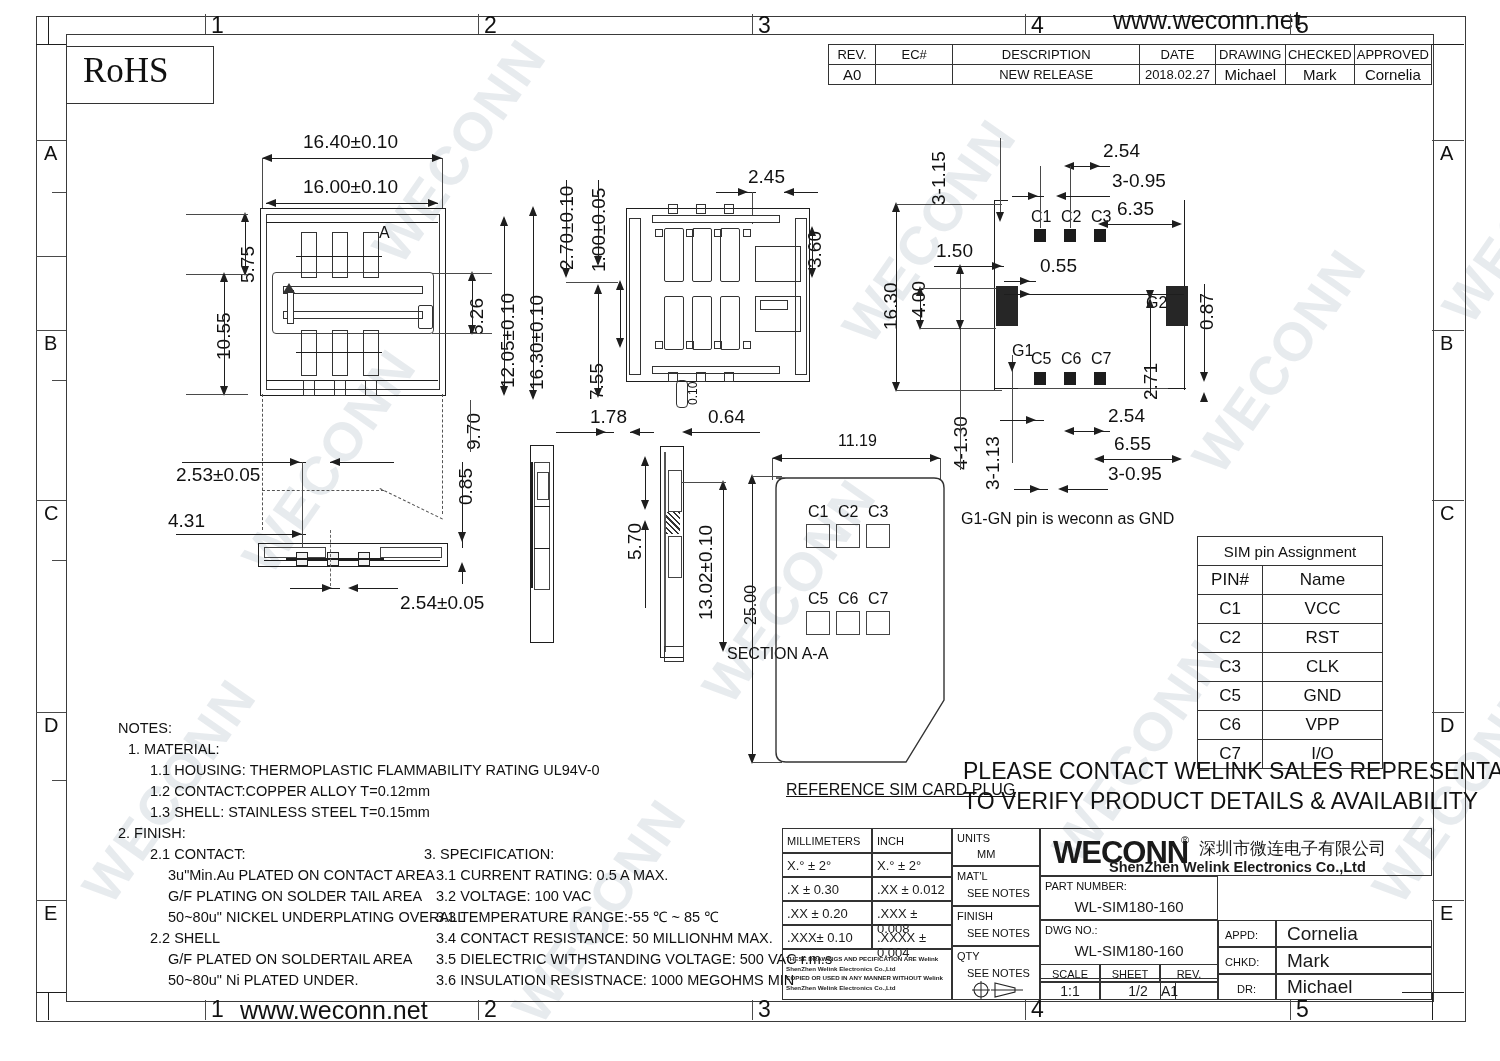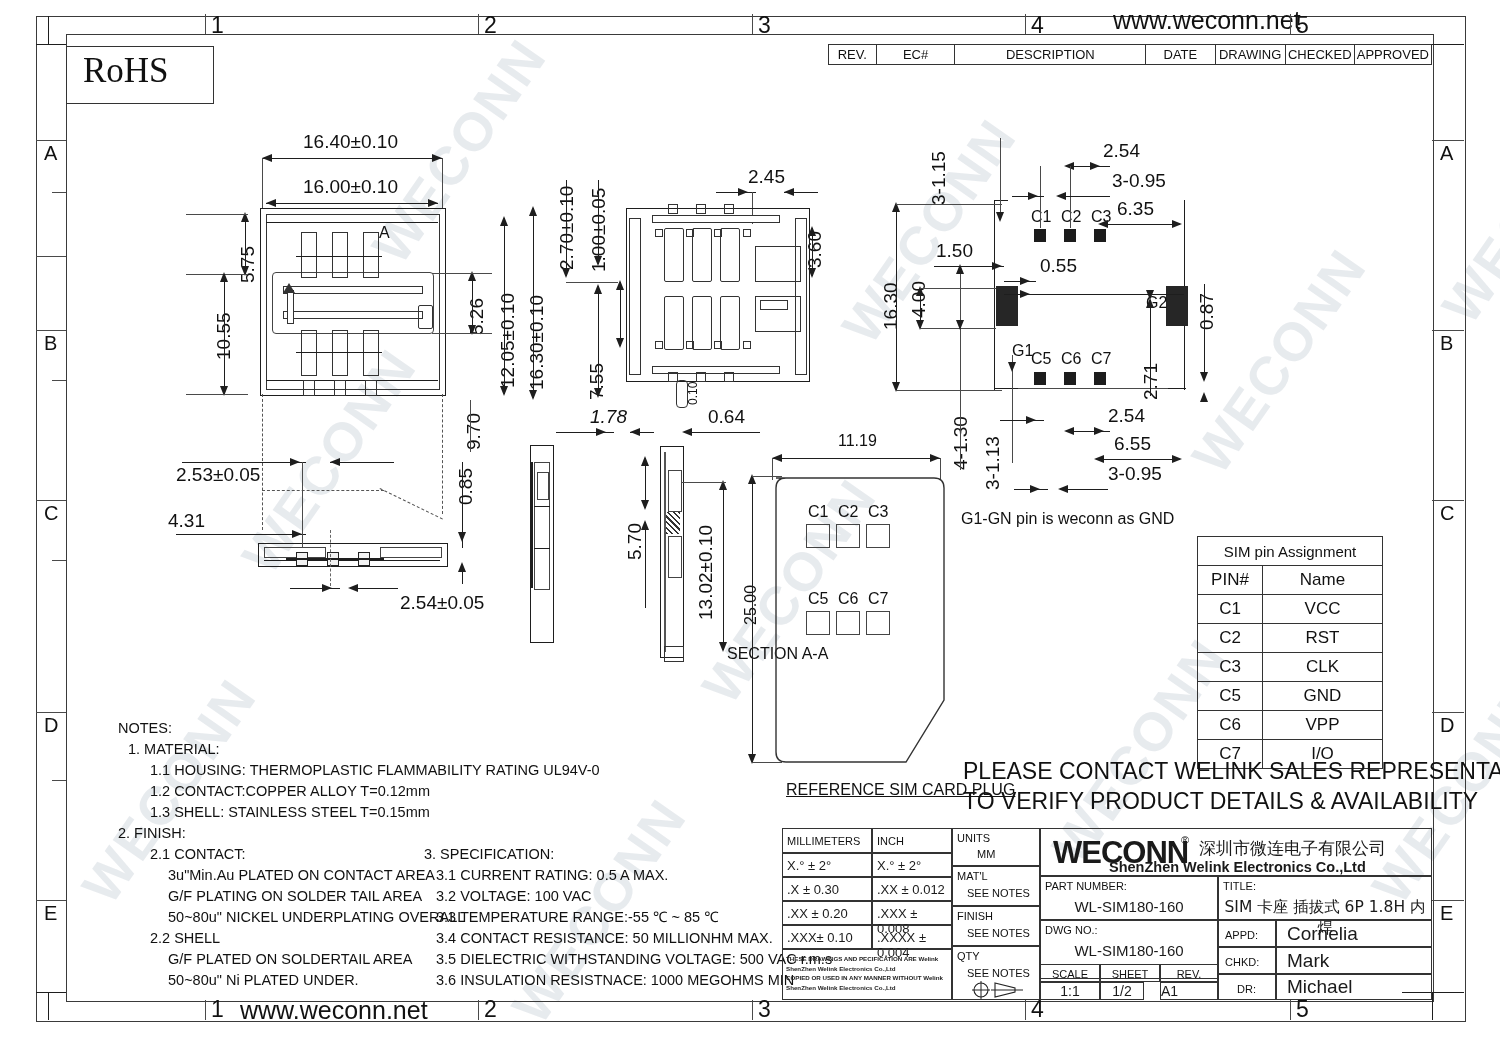--- a/index.html
+++ b/index.html
@@ -156,20 +156,29 @@
   <tbody>
       <tr>
     <td style="width:46px">REV.</td>
     <td style="width:86px">EC#</td>
     <td style="width:210px">DESCRIPTION</td>
     <td style="width:72px">DATE</td>
     <td style="width:66px">DRAWING</td>
     <td style="width:64px">CHECKED</td>
     <td style="width:60px">APPROVED</td>
   </tr>
+  <tr class="r2">
+    <td>A0</td>
+    <td></td>
+    <td style="font-size:13px">NEW RELEASE</td>
+    <td style="font-size:13px">2018.02.27</td>
+    <td>Michael</td>
+    <td>Mark</td>
+    <td>Cornelia</td>
+  </tr>
 </tbody>
   </table>
 
 <div>
 
   <div class="dim" style="left:303px;top:131px;">16.40±0.10</div>
   <div class="abs ln lnh" style="left:262px;top:158px;width:180px;"></div>
   <div class="ar ar-l" style="left:262px;top:154px;"></div>
   <div class="ar ar-r" style="left:432px;top:154px;"></div>
   <div class="abs ln lnv thin" style="left:262px;top:158px;height:50px;"></div>
@@ -346,21 +355,21 @@
   <div class="abs" style="left:696px;top:204px;width:8px;height:8px;border:1.1px solid #333;"></div>
   <div class="abs" style="left:724px;top:204px;width:8px;height:8px;border:1.1px solid #333;"></div>
   <div class="abs" style="left:668px;top:372px;width:8px;height:8px;border:1.1px solid #333;"></div>
   <div class="abs" style="left:696px;top:372px;width:8px;height:8px;border:1.1px solid #333;"></div>
   <div class="abs" style="left:724px;top:372px;width:8px;height:8px;border:1.1px solid #333;"></div>
 
   <div class="abs" style="left:676px;top:380px;width:10px;height:26px;border:1.1px solid #333;border-radius:4px;">
     <div class="dim xs rot90" style="left:9px;top:24px;">0.10</div>
   </div>
 
-  <div class="dim" style="left:590px;top:406px;font-style:italic;">1.78</div>
+  <div class="dim" style="left:590px;top:406px;">1.78</div>
   <div class="abs ln lnh" style="left:556px;top:432px;width:58px;"></div>
   <div class="ar ar-r" style="left:596px;top:428px;"></div>
   <div class="abs ln lnh" style="left:630px;top:432px;width:24px;"></div>
   <div class="ar ar-l" style="left:630px;top:428px;"></div>
 
   <div class="dim" style="left:708px;top:406px;">0.64</div>
   <div class="abs ln lnh" style="left:690px;top:432px;width:70px;"></div>
   <div class="ar ar-l" style="left:682px;top:428px;"></div>
 </div>
 
@@ -690,43 +699,39 @@
     <div style="position:absolute;left:140px;top:5px;font-size:11px;">®</div>
     <div class="cn" style="position:absolute;left:158px;top:8px;font-size:17px;">深圳市微连电子有限公司</div>
     <div style="position:absolute;left:68px;top:30px;font-size:14.5px;font-weight:700;">ShenZhen Welink Electronics Co.,Ltd</div>
   </div>
 
   <div class="cell" style="left:258px;top:48px;width:178px;height:44px;">
     <div class="t" style="padding:3px 4px;">PART NUMBER:</div>
     <div style="font-size:15px;text-align:center;padding-top:3px;">WL-SIM180-160</div>
   </div>
 
-  <div class="cell" style="left:436px;top:48px;width:214px;height:44px;">
-    <div class="t" style="padding:3px 4px;">TITLE:</div>
-    <div class="cn" style="font-size:15.5px;text-align:center;padding-top:2px;">SIM 卡座 插拔式 6P 1.8H 内焊</div>
-  </div>
 
   <div class="cell" style="left:258px;top:92px;width:178px;height:59px;">
     <div class="t" style="padding:3px 4px;">DWG NO.:</div>
     <div style="font-size:15px;text-align:center;padding-top:3px;">WL-SIM180-160</div>
   </div>
 
   <div class="cell" style="left:258px;top:136px;width:60px;height:18px;text-align:center;">
     <div class="t" style="padding-top:3px;">SCALE</div>
     </div>
   <div class="cell" style="left:318px;top:136px;width:60px;height:18px;text-align:center;">
     <div class="t" style="padding-top:3px;">SHEET</div>
     </div>
   <div class="cell" style="left:378px;top:136px;width:58px;height:18px;text-align:center;">
     <div class="t" style="padding-top:3px;">REV.</div>
     </div>
   <div class="cell" style="left:258px;top:154px;width:60px;height:18px;text-align:center;">
     <div style="font-size:14px;">1:1</div>
     </div>
-  <div class="cell" style="left:318px;top:154px;width:44px;height:18px;text-align:center;">
+  <div class="cell" style="left:318px;top:154px;width:76px;height:18px;text-align:center;">
     <div style="font-size:14px;">1/2</div>
     </div>
   <div class="cell" style="left:378px;top:154px;width:58px;height:18px;text-align:left;">
     <div style="font-size:14px;">A1</div>
     </div>
 
   <div class="cell" style="left:436px;top:92px;width:58px;height:27px;">
     <div class="t" style="padding:8px 0 0 6px;">APPD:</div>
     </div>
   <div class="cell" style="left:494px;top:92px;width:156px;height:27px;">

